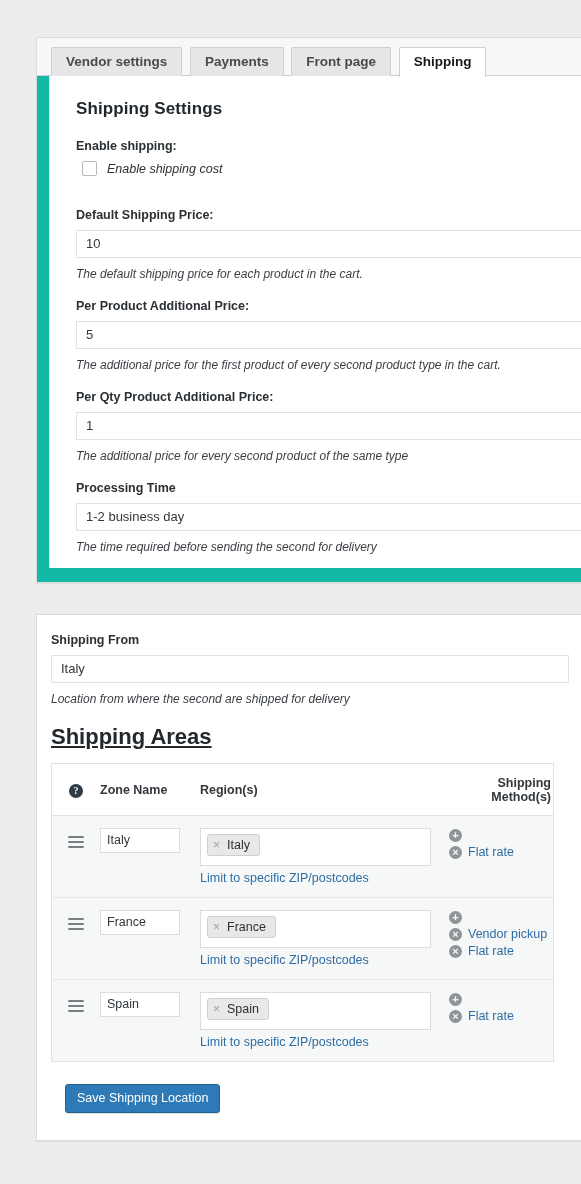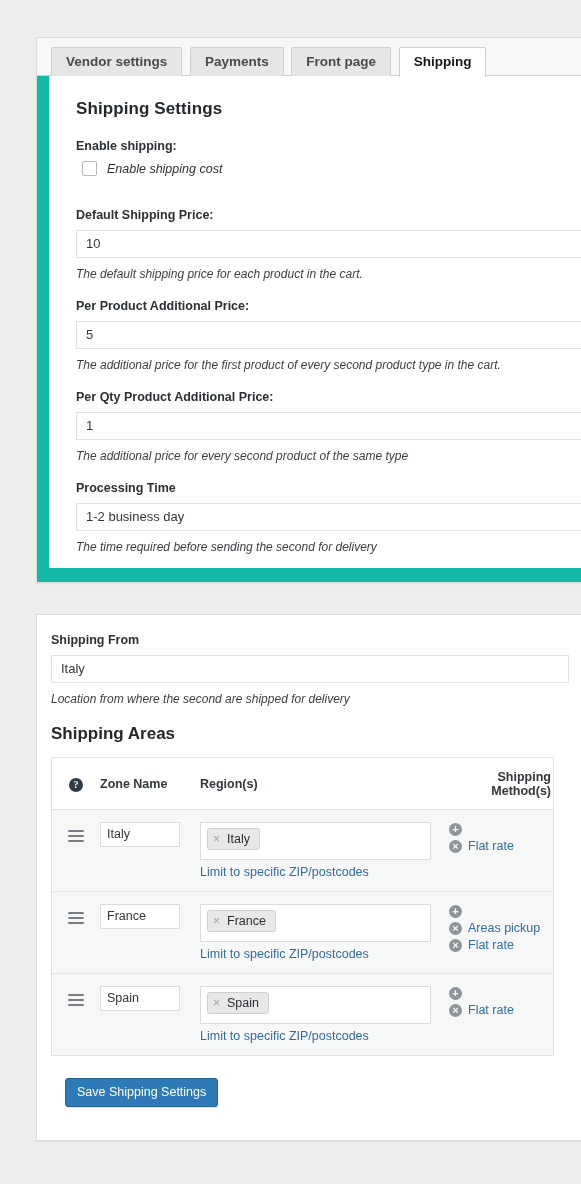--- a/index.html
+++ b/index.html
@@ -160,24 +160,25 @@
   .sub-label {
     font-size: 12.5px;
     font-weight: bold;
     color: #2b3034;
     margin-bottom: 8px;
   }
   .wide-input {
     width: 518px;
   }
   h2.areas-title {
-    font-size: 17px;
+    font-size: 22px;
     font-weight: bold;
     color: #23282d;
     margin: 18px 0 13px 0;
+    text-decoration: underline;
   }
 
   
   .zones {
     width: 503px;
     border: 1px solid #e2e2e2;
     box-sizing: border-box;
     background: #fff;
   }
   .zrow {
@@ -441,21 +442,21 @@
             </span>
           </div>
           <a class="ziplink">Limit to specific ZIP/postcodes</a>
         </div>
         <div class="c-method">
           <div class="mrow">
             <span class="circ">+</span>
           </div>
           <div class="mrow">
             <span class="circ">×</span>
-            <span class="mlabel">Areas pickup</span>
+            <span class="mlabel">Vendor pickup</span>
           </div>
           <div class="mrow">
             <span class="circ">×</span>
             <span class="mlabel">Flat rate</span>
           </div>
         </div>
       </div>
 
       <div class="zrow">
         <div class="c-handle">
@@ -480,17 +481,17 @@
           <div class="mrow">
             <span class="circ">×</span>
             <span class="mlabel">Flat rate</span>
           </div>
         </div>
       </div>
 
     </div>
 
     <div class="savewrap">
-      <span class="savebtn">Save Shipping Settings</span>
+      <span class="savebtn">Save Shipping Location</span>
     </div>
 
   </div>
 </div>
 
 </body></html>

